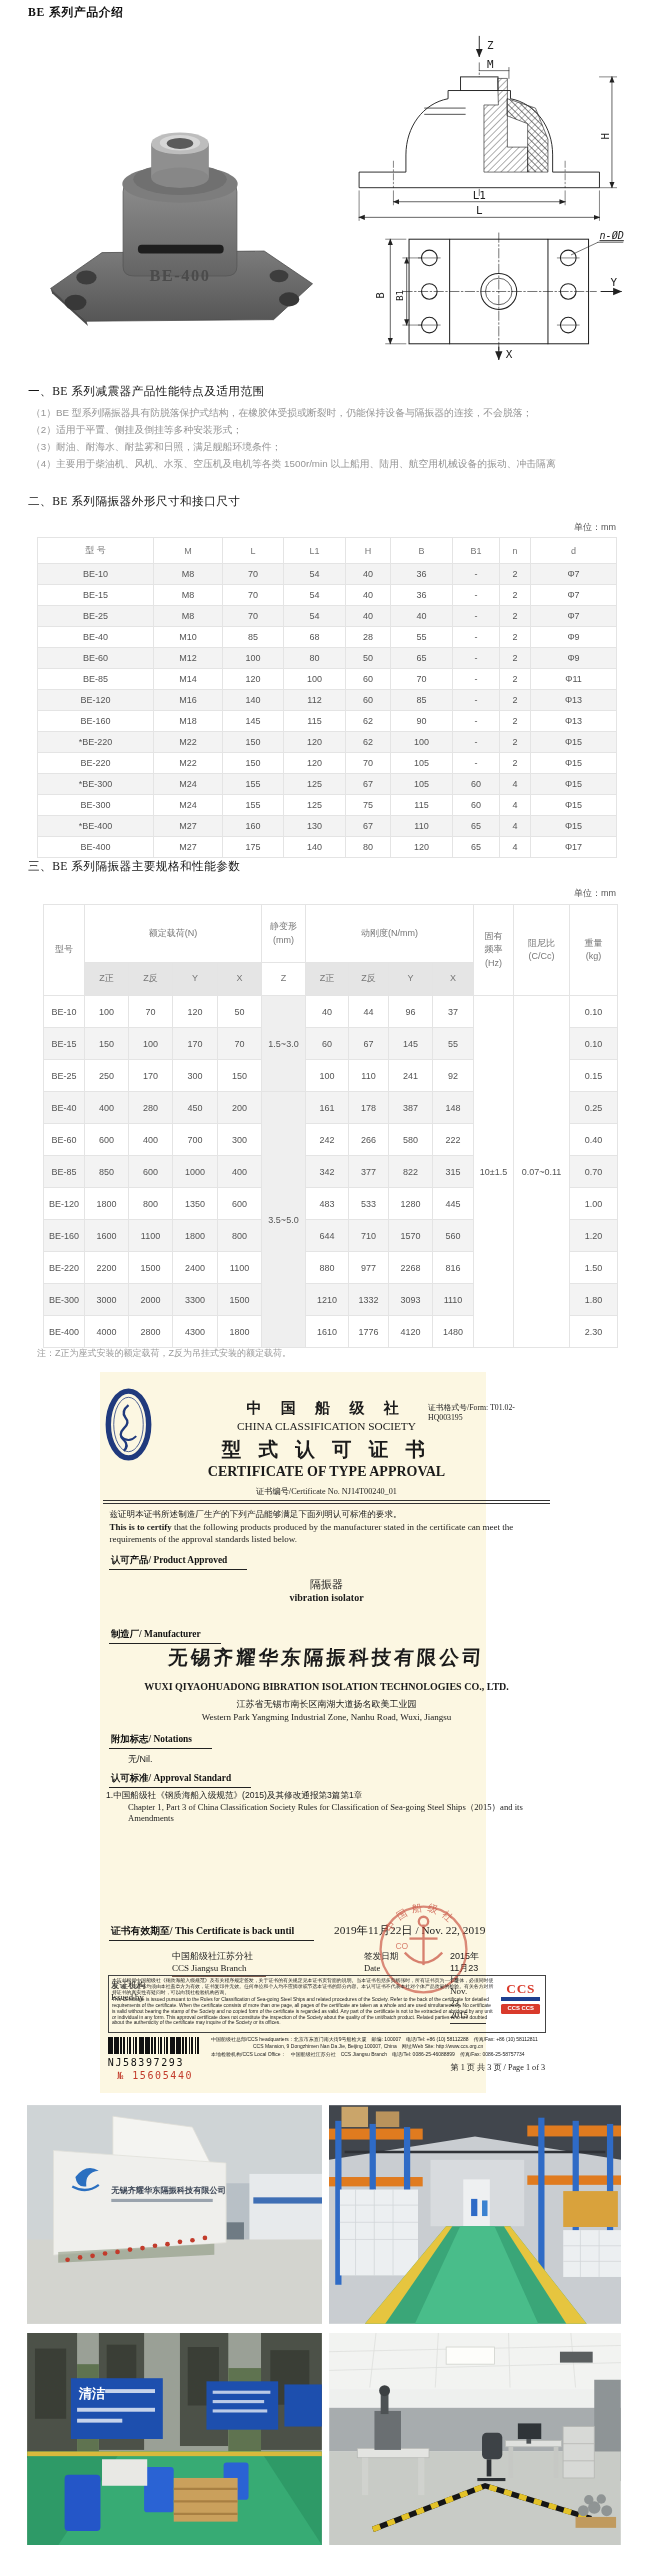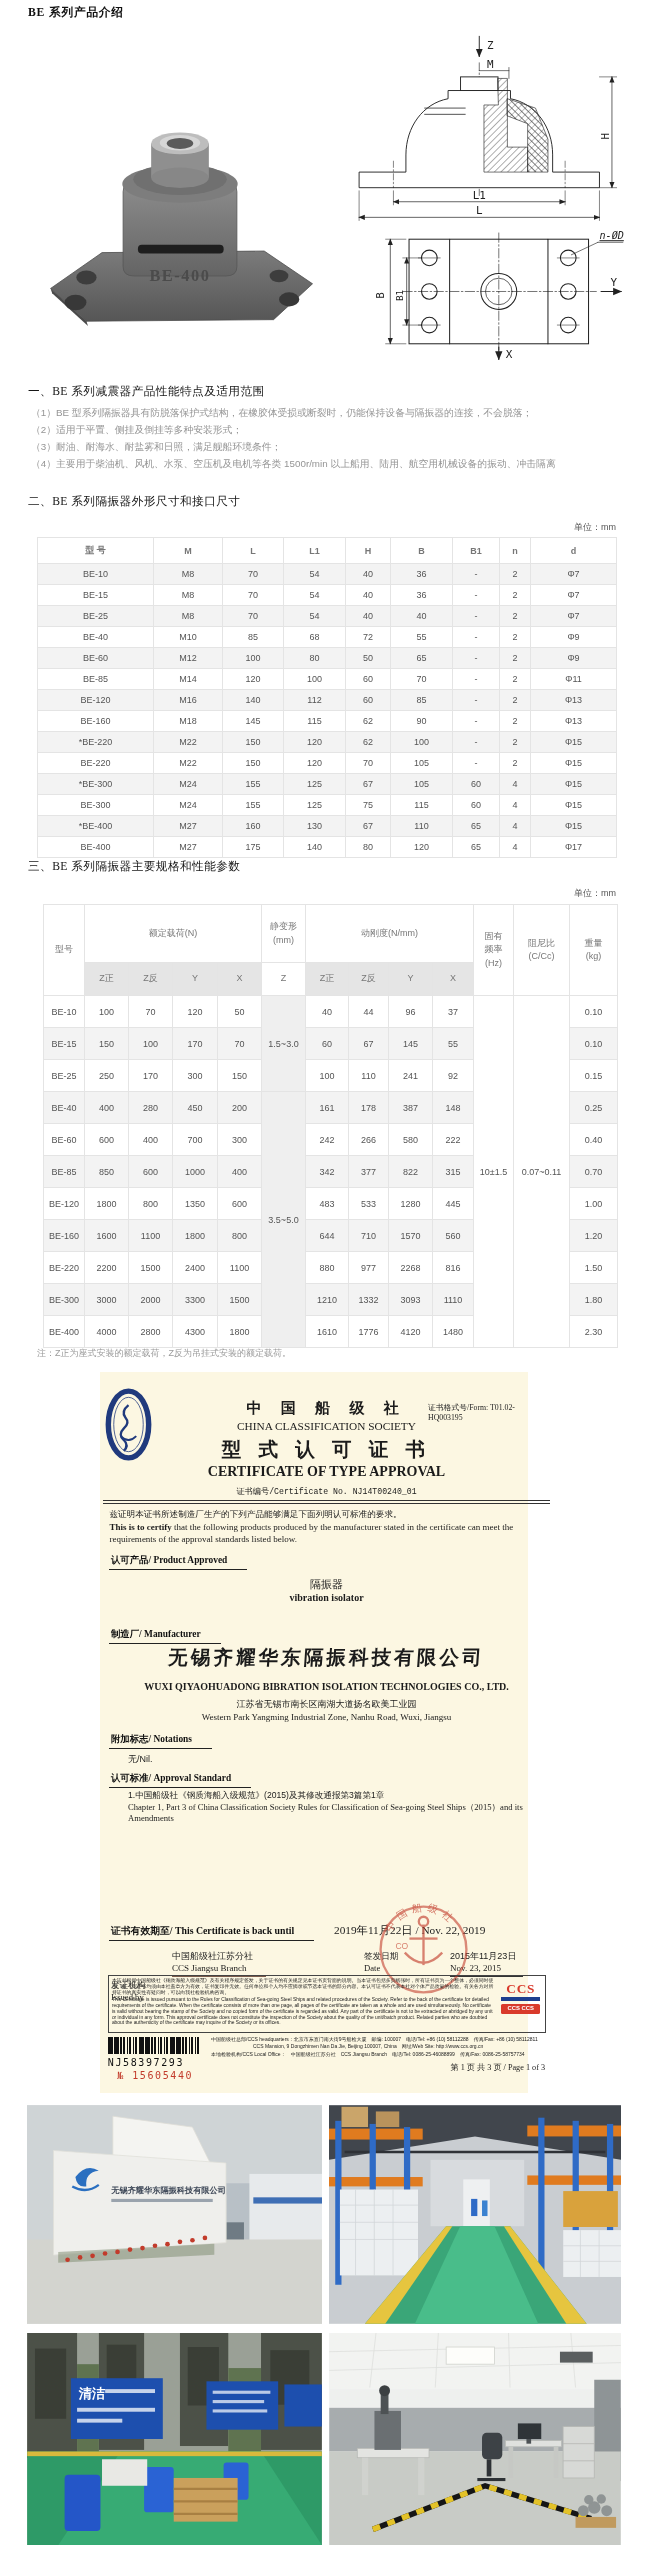--- a/index.html
+++ b/index.html
@@ -9,21 +9,21 @@
   .serif{font-family:"Liberation Serif",serif}
 
   .page-title{font-family:"Liberation Serif",serif;font-size:11.7px;font-weight:bold;color:#111;letter-spacing:0.8px}
   .sec-head{font-family:"Liberation Serif",serif;font-size:11.7px;font-weight:normal;color:#161616;letter-spacing:0.4px}
   .feat-item{font-size:9.8px;color:#959595;white-space:nowrap}
   .unit-label{font-size:9px;color:#555;text-align:right}
   .note-text{font-size:9px;color:#9a9a9a}
 
   table{border-collapse:collapse;table-layout:fixed}
   .dtable{width:579px;font-size:9px;color:#555}
-  .dtable th{font-weight:bold;color:#777;border:0.8px solid #e4e4e4;height:23.4px;background:#fff}
+  .dtable th{font-weight:normal;color:#777;border:0.8px solid #e4e4e4;height:23.4px;background:#fff}
   .dtable td{border:0.8px solid #e4e4e4;text-align:center;height:20px;padding:0;background:#fff}
   .dtable tr.alt td{background:#f3f3f3}
 
   .stable{width:574px;font-size:9px;color:#555}
   .stable th{font-weight:normal;color:#777;border:0.8px solid #e4e4e4;background:#fff;line-height:1.5}
   .stable th.shade{background:#e5e5e5}
   .stable td{border:0.8px solid #e4e4e4;text-align:center;height:31px;padding:0;background:#fff}
   .stable tr.alt td{background:#f3f3f3}
   .stable td.static-col{background:#efefef !important}
   .stable td.span-col{background:#fff !important}
@@ -253,21 +253,21 @@
           <td>40</td>
           <td>-</td>
           <td>2</td>
           <td>Φ7</td>
         </tr>
         <tr>
           <td>BE-40</td>
           <td>M10</td>
           <td>85</td>
           <td>68</td>
-          <td>72</td>
+          <td>28</td>
           <td>55</td>
           <td>-</td>
           <td>2</td>
           <td>Φ9</td>
         </tr>
         <tr class="alt">
           <td>BE-60</td>
           <td>M12</td>
           <td>100</td>
           <td>80</td>
@@ -566,58 +566,58 @@
           <td>1610</td>
           <td>1776</td>
           <td>4120</td>
           <td>1480</td>
           <td>2.30</td>
         </tr>
       </tbody>
   </table>
   <div class="abs note-text" style="left:37px;top:1347px">注：Z正为座式安装的额定载荷，Z反为吊挂式安装的额定载荷。</div>
 
-  <div class="abs cert" style="left:100px;top:1372px;width:428px;height:721px">
+  <div class="abs cert" style="left:100px;top:1372px;width:386px;height:721px">
 
     <svg class="abs" style="left:4.7px;top:15.6px" width="47" height="73" viewBox="0 0 60 94">
       <ellipse cx="30" cy="47" rx="26" ry="43" fill="none" stroke="#203a7d" stroke-width="7"></ellipse>
       <ellipse cx="30" cy="47" rx="19" ry="35" fill="none" stroke="#203a7d" stroke-width="1"></ellipse>
       <path d="M30 22 q-10 8 -4 16 q6 7 -2 14 q-8 8 0 15 q7 7 0 14" fill="none" stroke="#203a7d" stroke-width="3"></path>
       <path d="M20 62 q10 10 20 0" fill="none" stroke="#203a7d" stroke-width="2.5"></path>
     </svg>
 
     <div class="abs center serif" style="top:26.5px;font-size:15px;font-weight:bold;letter-spacing:7.8px">中 国 船 级 社</div>
     <div class="abs serif" style="left:328px;top:30px;width:119px;text-align:left;font-size:7.8px;color:#222">
       <div>证书格式号/Form: T01.02-</div>
       <div style="padding-right:14px">HQ003195</div>
     </div>
     <div class="abs center serif" style="top:48px;font-size:11.3px">CHINA CLASSIFICATION SOCIETY</div>
     <div class="abs center serif" style="top:92px;font-size:14px;font-weight:bold">CERTIFICATE OF TYPE APPROVAL</div>
     <div class="abs center serif" style="top:64px;font-size:19.5px;font-weight:bold;letter-spacing:6.2px">型 式 认 可 证 书</div>
-    <div class="abs center" style="top:114px;font-size:8.2px;font-family:Liberation Mono, monospace">证书编号/Certificate No. NJ14T00240_01</div>
+    <div class="abs center" style="top:114px;font-size:8.2px;font-family:Liberation Serif, serif">证书编号/Certificate No. NJ14T00240_01</div>
     <div class="abs divider" style="left:3.1px;top:128px;width:447px"></div>
 
     <div class="abs cert-small" style="left:9.4px;top:137px;width:434px;font-size:8.6px">兹证明本证书所述制造厂生产的下列产品能够满足下面列明认可标准的要求。</div>
     <div class="abs serif" style="left:9.4px;top:150px;width:434px;font-size:9px;line-height:11.7px"><b>This is to certify</b><span> that the following products produced by the manufacturer stated in the certificate can meet the requirements of the approval standards listed below.</span></div>
 
     <div class="abs" style="left:9.4px;top:180px"><span class="clabel">认可产品/ Product Approved</span></div>
     <div class="abs center" style="top:205px;font-size:11px">隔振器</div>
     <div class="abs center serif" style="top:220px;font-size:10px;font-weight:bold">vibration isolator</div>
 
     <div class="abs" style="left:9.4px;top:254px"><span class="clabel">制造厂/ Manufacturer</span></div>
     <div class="abs center serif" style="top:272px;font-size:19.5px;font-weight:bold;letter-spacing:3.1px;transform:skewX(-4deg)">无锡齐耀华东隔振科技有限公司</div>
     <div class="abs center serif" style="top:309px;font-size:10px;font-weight:bold">WUXI QIYAOHUADONG BIBRATION ISOLATION TECHNOLOGIES CO., LTD.</div>
     <div class="abs center serif" style="top:326px;font-size:9px">江苏省无锡市南长区南湖大道扬名欧美工业园</div>
     <div class="abs center serif" style="top:340px;font-size:9px">Western Park Yangming Industrial Zone, Nanhu Road, Wuxi, Jiangsu</div>
 
     <div class="abs" style="left:9.4px;top:359px"><span class="clabel">附加标志/ Notations</span></div>
     <div class="abs" style="left:28px;top:381px;font-size:9px">无/Nil.</div>
 
     <div class="abs" style="left:9.4px;top:398px"><span class="clabel">认可标准/ Approval Standard</span></div>
-    <div class="abs" style="left:28px;top:418px;width:414px;font-size:8.6px">1.中国船级社《钢质海船入级规范》(2015)及其修改通报第3篇第1章</div>
+    <div class="abs" style="left:6px;top:418px;width:414px;font-size:8.6px">1.中国船级社《钢质海船入级规范》(2015)及其修改通报第3篇第1章</div>
     <div class="abs serif" style="left:28px;top:430px;width:406px;font-size:8.6px;line-height:11px">Chapter 1, Part 3 of China Classification Society Rules for Classification of Sea-going Steel Ships（2015）and its Amendments</div>
 
     <div class="abs" style="left:9.4px;top:551px"><span class="clabel" style="font-size:9.8px">证书有效期至/ This Certificate is back until</span></div>
     <div class="abs serif" style="left:234px;top:551px;font-size:11.3px">2019年11月22日 / Nov. 22, 2019</div>
 
     <div class="abs" style="left:11px;top:608px;font-size:8.6px;line-height:11.7px">
       <div>发证机构</div>
       <div class="serif">Issued by</div>
     </div>
     <div class="abs" style="left:72px;top:579px;font-size:9px;line-height:11.7px;border-bottom:0.8px solid #7a5a4a;padding:0 12.5px 1.6px 0">

